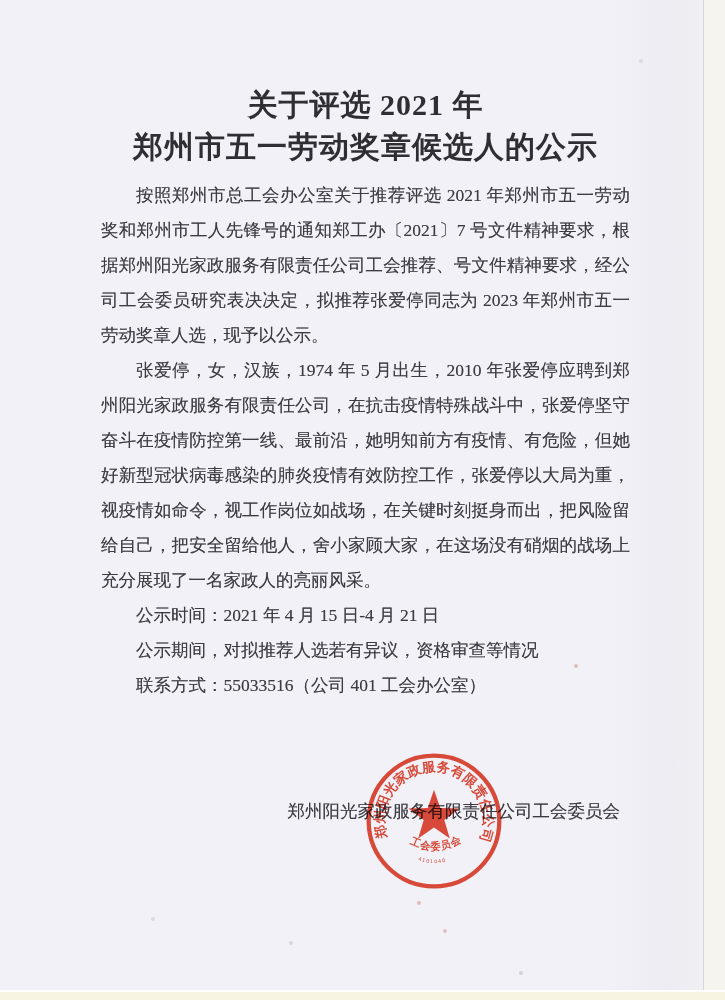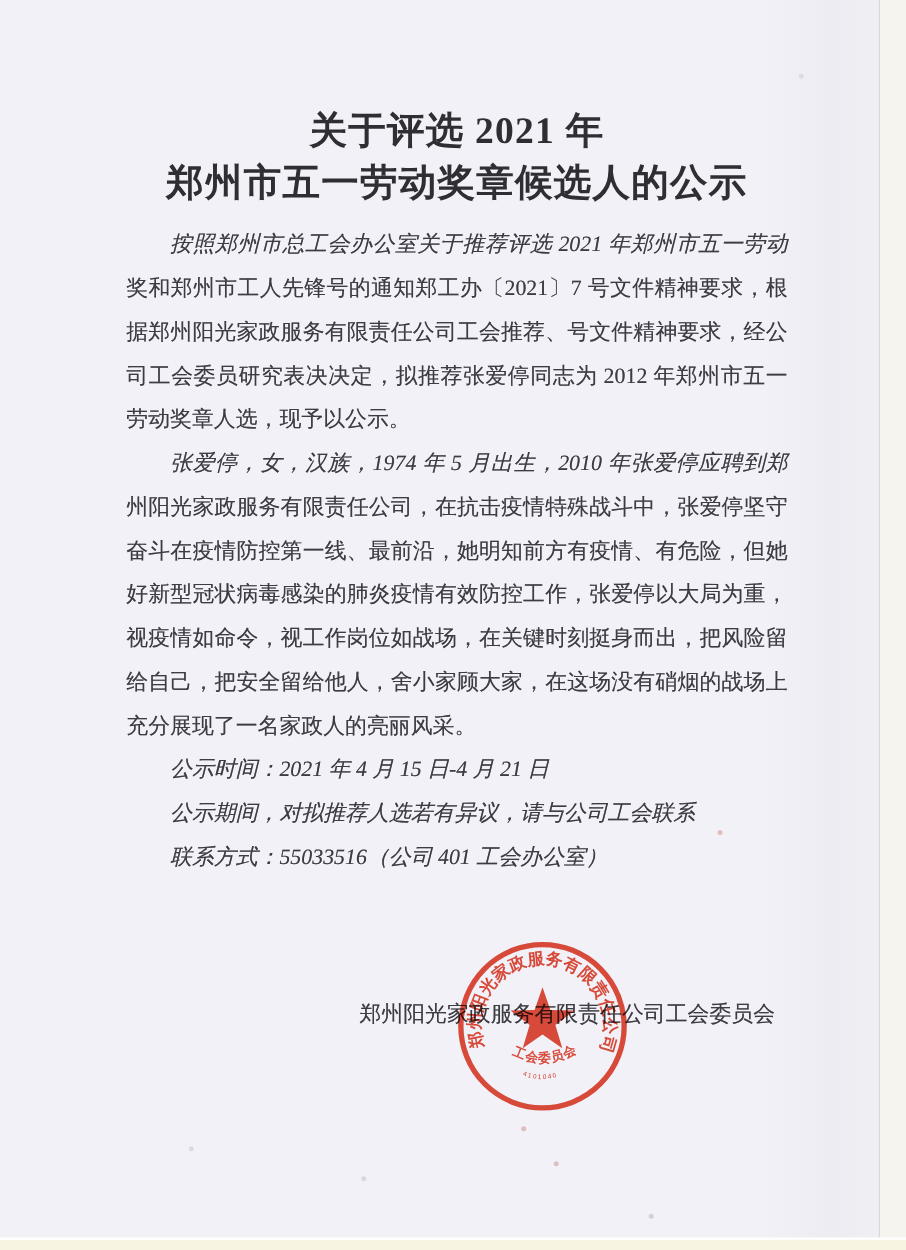--- a/index.html
+++ b/index.html
@@ -22,21 +22,21 @@
   .title-line{
     line-height:42px;height:42px;font-size:30px;font-weight:700;color:#2e2e33;
     letter-spacing:1px;
   }
   .body-block{position:absolute;top:178px;left:0;width:100%;}
   .line{
     height:35px;line-height:35px;font-size:17.5px;color:#3c3c42;
     text-shadow:0 0 .5px rgba(70,70,78,.55);
   }
   .fill{text-align:justify;text-align-last:justify;}
-  .indent{text-indent:35px;font-style:italic;}
+  .indent{text-indent:35px;}
   .sign-block{position:absolute;top:794px;left:0;width:100%;}
   .sign-line{text-align:right;padding-right:10px;box-sizing:border-box;}
   .date-line{text-align:right;padding-right:119px;box-sizing:border-box;}
   .seal{
     position:absolute;left:363px;top:750px;width:142px;height:142px;
     mix-blend-mode:multiply;opacity:.9;
   }
   .noise{position:absolute;left:0;top:0;width:2px;height:2px;border-radius:50%;
     background:transparent;
     box-shadow:418px 902px 0 1px rgba(190,90,80,.35),
@@ -59,31 +59,31 @@
 
   <div class="title-block">
     <div class="title-line">关于评选 2021 年</div>
     <div class="title-line">郑州市五一劳动奖章候选人的公示</div>
   </div>
 
   <div class="body-block">
     <div class="line indent fill">按照郑州市总工会办公室关于推荐评选 2021 年郑州市五一劳动</div>
     <div class="line fill">奖和郑州市工人先锋号的通知郑工办〔2021〕7 号文件精神要求，根</div>
     <div class="line fill">据郑州阳光家政服务有限责任公司工会推荐、号文件精神要求，经公</div>
-    <div class="line fill">司工会委员研究表决决定，拟推荐张爱停同志为 2012 年郑州市五一</div>
+    <div class="line fill">司工会委员研究表决决定，拟推荐张爱停同志为 2023 年郑州市五一</div>
     <div class="line">劳动奖章人选，现予以公示。</div>
     <div class="line indent fill">张爱停，女，汉族，1974 年 5 月出生，2010 年张爱停应聘到郑</div>
     <div class="line fill">州阳光家政服务有限责任公司，在抗击疫情特殊战斗中，张爱停坚守</div>
     <div class="line fill">奋斗在疫情防控第一线、最前沿，她明知前方有疫情、有危险，但她</div>
     <div class="line fill">好新型冠状病毒感染的肺炎疫情有效防控工作，张爱停以大局为重，</div>
     <div class="line fill">视疫情如命令，视工作岗位如战场，在关键时刻挺身而出，把风险留</div>
     <div class="line fill">给自己，把安全留给他人，舍小家顾大家，在这场没有硝烟的战场上</div>
     <div class="line">充分展现了一名家政人的亮丽风采。</div>
     <div class="line indent">公示时间：2021 年 4 月 15 日-4 月 21 日</div>
-    <div class="line indent">公示期间，对拟推荐人选若有异议，请与公司工会联系</div>
+    <div class="line indent">公示期间，对拟推荐人选若有异议，资格审查等情况</div>
     <div class="line indent">联系方式：55033516（公司 401 工会办公室）</div>
   </div>
 
   <div class="sign-block">
     <div class="line sign-line">郑州阳光家政服务有限责任公司工会委员会</div>
   </div>
 
 </div>
 
 <svg class="seal" viewBox="0 0 200 200" xmlns="http://www.w3.org/2000/svg">

